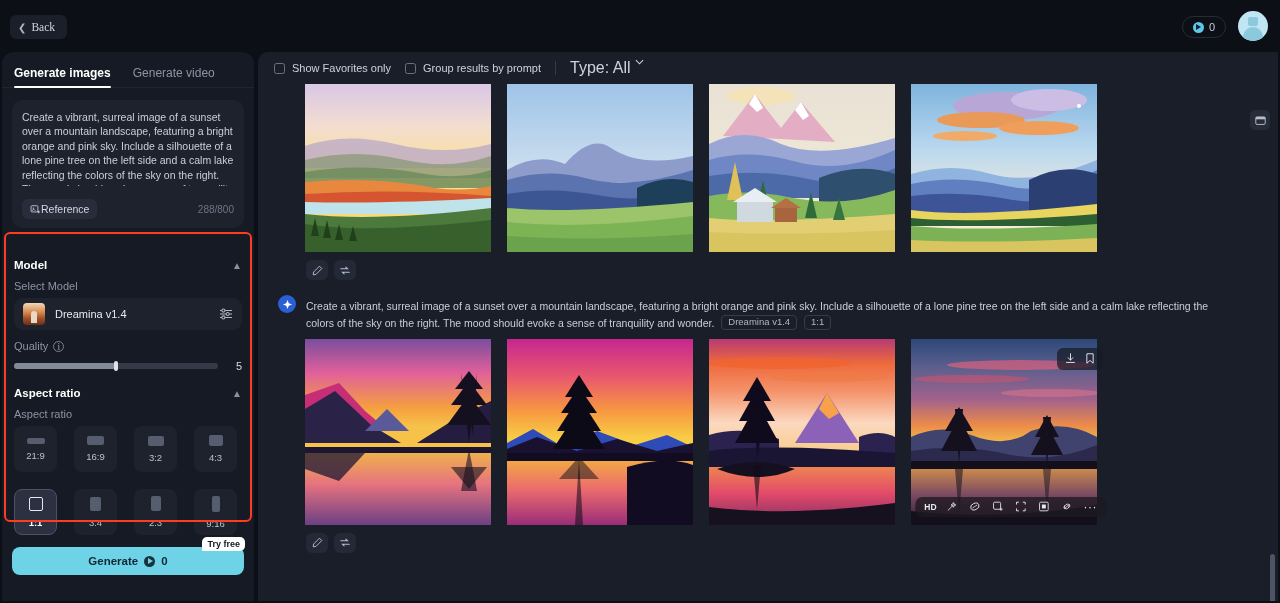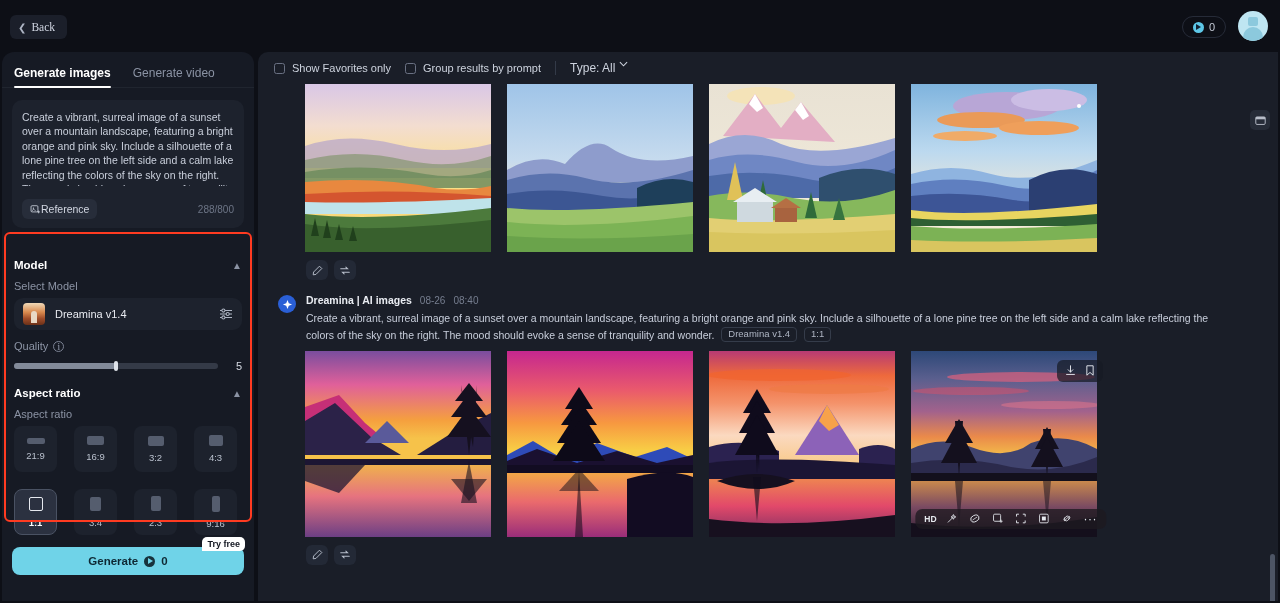--- a/index.html
+++ b/index.html
@@ -176,21 +176,21 @@
     width: 1020px; height: 549px;
     background: #1a1e28; border-radius: 10px 0 0 0; overflow: hidden;
   }
   .filters {
     height: 32px; display: flex; align-items: center; gap: 14px; padding: 2px 16px;
   }
   .chk { display: flex; align-items: center; gap: 7px; cursor: pointer; }
   .box { width: 11px; height: 11px; border: 1px solid #6a7183; border-radius: 2.5px; }
   .chk span { font-size: 11px; color: #cdd3de; }
   .divider-v { width: 1px; height: 14px; background: #333a48; }
-  .type-sel { display: flex; align-items: flex-start; gap: 4px; font-size: 12px; color: #cdd3de; cursor: pointer; }
+  .type-sel { display: flex; align-items: flex-start; gap: 4px; font-size: 16px; color: #cdd3de; cursor: pointer; }
   .panel-btn {
     position: absolute; right: 8px; top: 58px; width: 20px; height: 20px;
     border-radius: 5px; background: #262c38; display:flex; align-items:center; justify-content:center;
     cursor: pointer; z-index: 4;
   }
 
   .feed { position: relative; height: 517px; overflow: hidden; }
 
   .gallery { display: flex; gap: 2px; margin: 0 0 0 47px; }
   .cell { width: 200px; flex: none; position: relative; overflow: hidden; }
@@ -516,25 +516,20 @@
         </div>
       </div>
 
       <div class="msg">
         <div class="msg-ava">
           <svg width="11" height="11" viewBox="0 0 12 12">
             <path d="M6 1 L7.4 4.6 L11 6 L7.4 7.4 L6 11 L4.6 7.4 L1 6 L4.6 4.6Z" fill="#ffffff"></path>
           </svg>
         </div>
         <div>
-          <div class="msg-head">
-            <span class="msg-name">Dreamina | AI images</span>
-            <span class="msg-date">08-26</span>
-            <span class="msg-time">08:40</span>
-          </div>
           <div class="msg-body">
             <span>Create a vibrant, surreal image of a sunset over a mountain landscape, featuring a bright orange and pink sky. Include a silhouette of a lone pine tree on the left side and a calm lake reflecting the colors of the sky on the right. The mood should evoke a sense of tranquility and wonder.</span>
             <span class="pill">Dreamina v1.4</span>
             <span class="pill">1:1</span>
           </div>
         </div>
       </div>
 
       <div class="gallery">
         <div class="cell sq">

